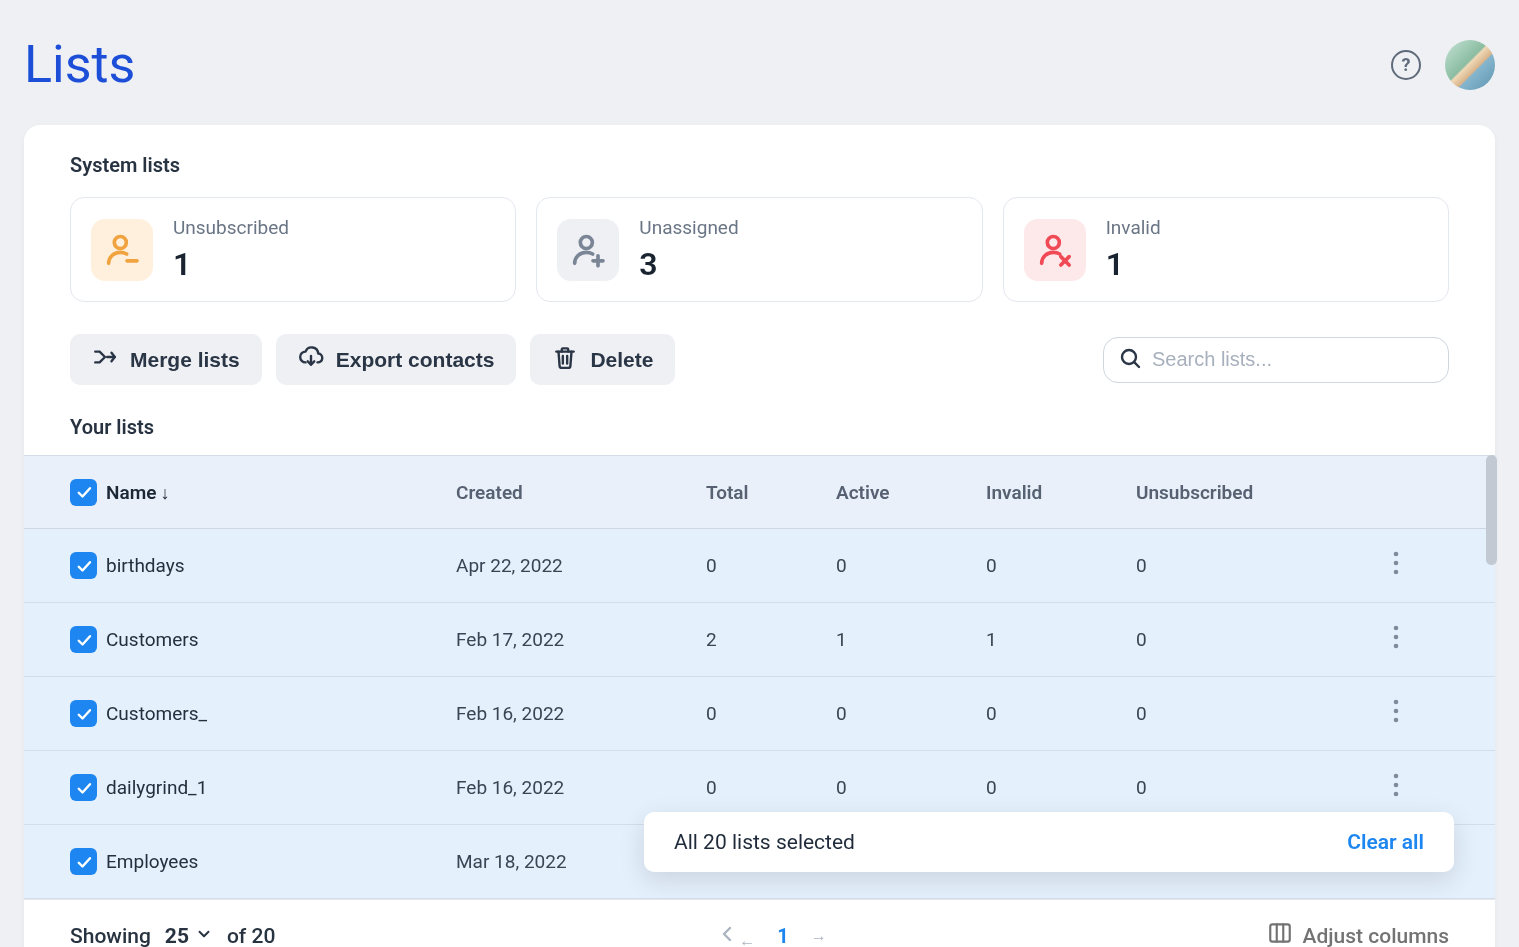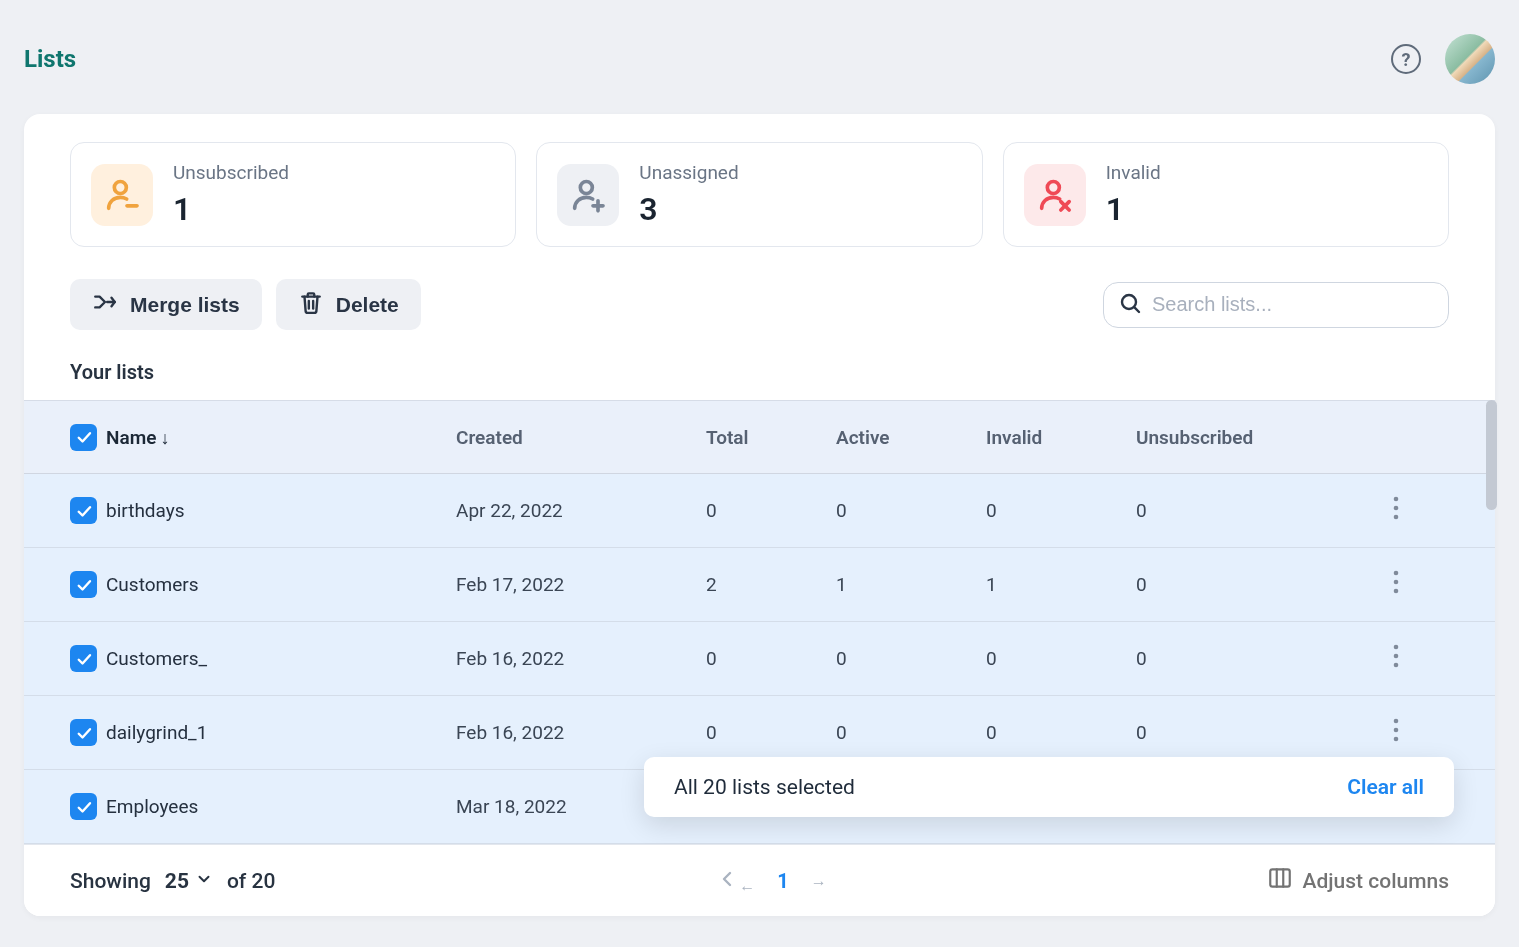--- a/index.html
+++ b/index.html
@@ -12,21 +12,21 @@
     overflow: hidden;
     position: relative;
   }
   .page { padding: 24px; }
   .page-header {
     display: flex;
     align-items: center;
     justify-content: space-between;
     padding: 10px 0 30px 0;
   }
-  .page-title { font-size: 24px; font-weight: 700; color: #0f766e; }
+  .page-title { font-size: 52px; font-weight: 400; color: #1d4ed8; }
   .header-right { display: flex; align-items: center; gap: 24px; }
   .help-circle { width: 30px; height: 30px; border: 2.5px solid #5f6b7a; border-radius: 50%; display:flex;align-items:center;justify-content:center;color:#5f6b7a;font-weight:700;font-size:18px;cursor:pointer;}
   .avatar {
     width: 50px; height: 50px; border-radius: 50%;
     background: linear-gradient(135deg,#c6e3d6 0%, #8bbda2 45%, #f0d9b8 48%, #d8b48a 60%, #86b6ce 62%, #5d93ae 100%);
     cursor:pointer;
   }
 
   .card {
     background: #fff;
@@ -151,20 +151,21 @@
 <div class="page">
   <div class="page-header">
     <div class="page-title">Lists</div>
     <div class="header-right">
       <div class="help-circle">?</div>
       <div class="avatar"></div>
     </div>
   </div>
 
   <div class="card">
+    <div class="section-label">System lists</div>
 
     <div class="system-lists-row">
 
 
       <div class="stat-card">
         <div class="stat-icon" style="background:#fff0de;color:#f0a33e">
           <svg viewBox="0 0 24 24" fill="none" stroke="currentColor" stroke-width="2.2" stroke-linecap="round" stroke-linejoin="round">
               <circle cx="11" cy="7.5" r="3.6"></circle>
               <path d="M4 20c0-3.7 3-6.6 7-6.6 1.4 0 2.7.4 3.8 1"></path>
               <path d="M15 18.5h6"></path>
@@ -208,20 +209,28 @@
     </div>
 
     <div class="toolbar-row">
       <button class="tool-btn">
         <span><svg viewBox="0 0 24 24" fill="none" stroke="currentColor" stroke-width="2.2" stroke-linecap="round" stroke-linejoin="round">
               <path d="M3 7h4l5 5-5 5H3"></path>
               <path d="M14 12h7"></path>
               <path d="M18 8l3 4-3 4"></path>
             </svg></span>
         <span>Merge lists</span>
+      </button>
+      <button class="tool-btn">
+        <span><svg viewBox="0 0 24 24" fill="none" stroke="currentColor" stroke-width="2.2" stroke-linecap="round" stroke-linejoin="round">
+              <path d="M7 17a5 5 0 0 1 0-10 6 6 0 0 1 11.6 1.8A4 4 0 0 1 18 17"></path>
+              <path d="M12 11v8"></path>
+              <path d="M9 16l3 3 3-3"></path>
+            </svg></span>
+        <span>Export contacts</span>
       </button>
       <button class="tool-btn">
         <span><svg viewBox="0 0 24 24" fill="none" stroke="currentColor" stroke-width="2.2" stroke-linecap="round" stroke-linejoin="round">
               <path d="M4 7h16"></path>
               <path d="M9 7V5a1 1 0 0 1 1-1h4a1 1 0 0 1 1 1v2"></path>
               <path d="M6 7l1 13a2 2 0 0 0 2 2h6a2 2 0 0 0 2-2l1-13"></path>
               <path d="M10 11v7"></path>
               <path d="M14 11v7"></path>
             </svg></span>
         <span>Delete</span>

